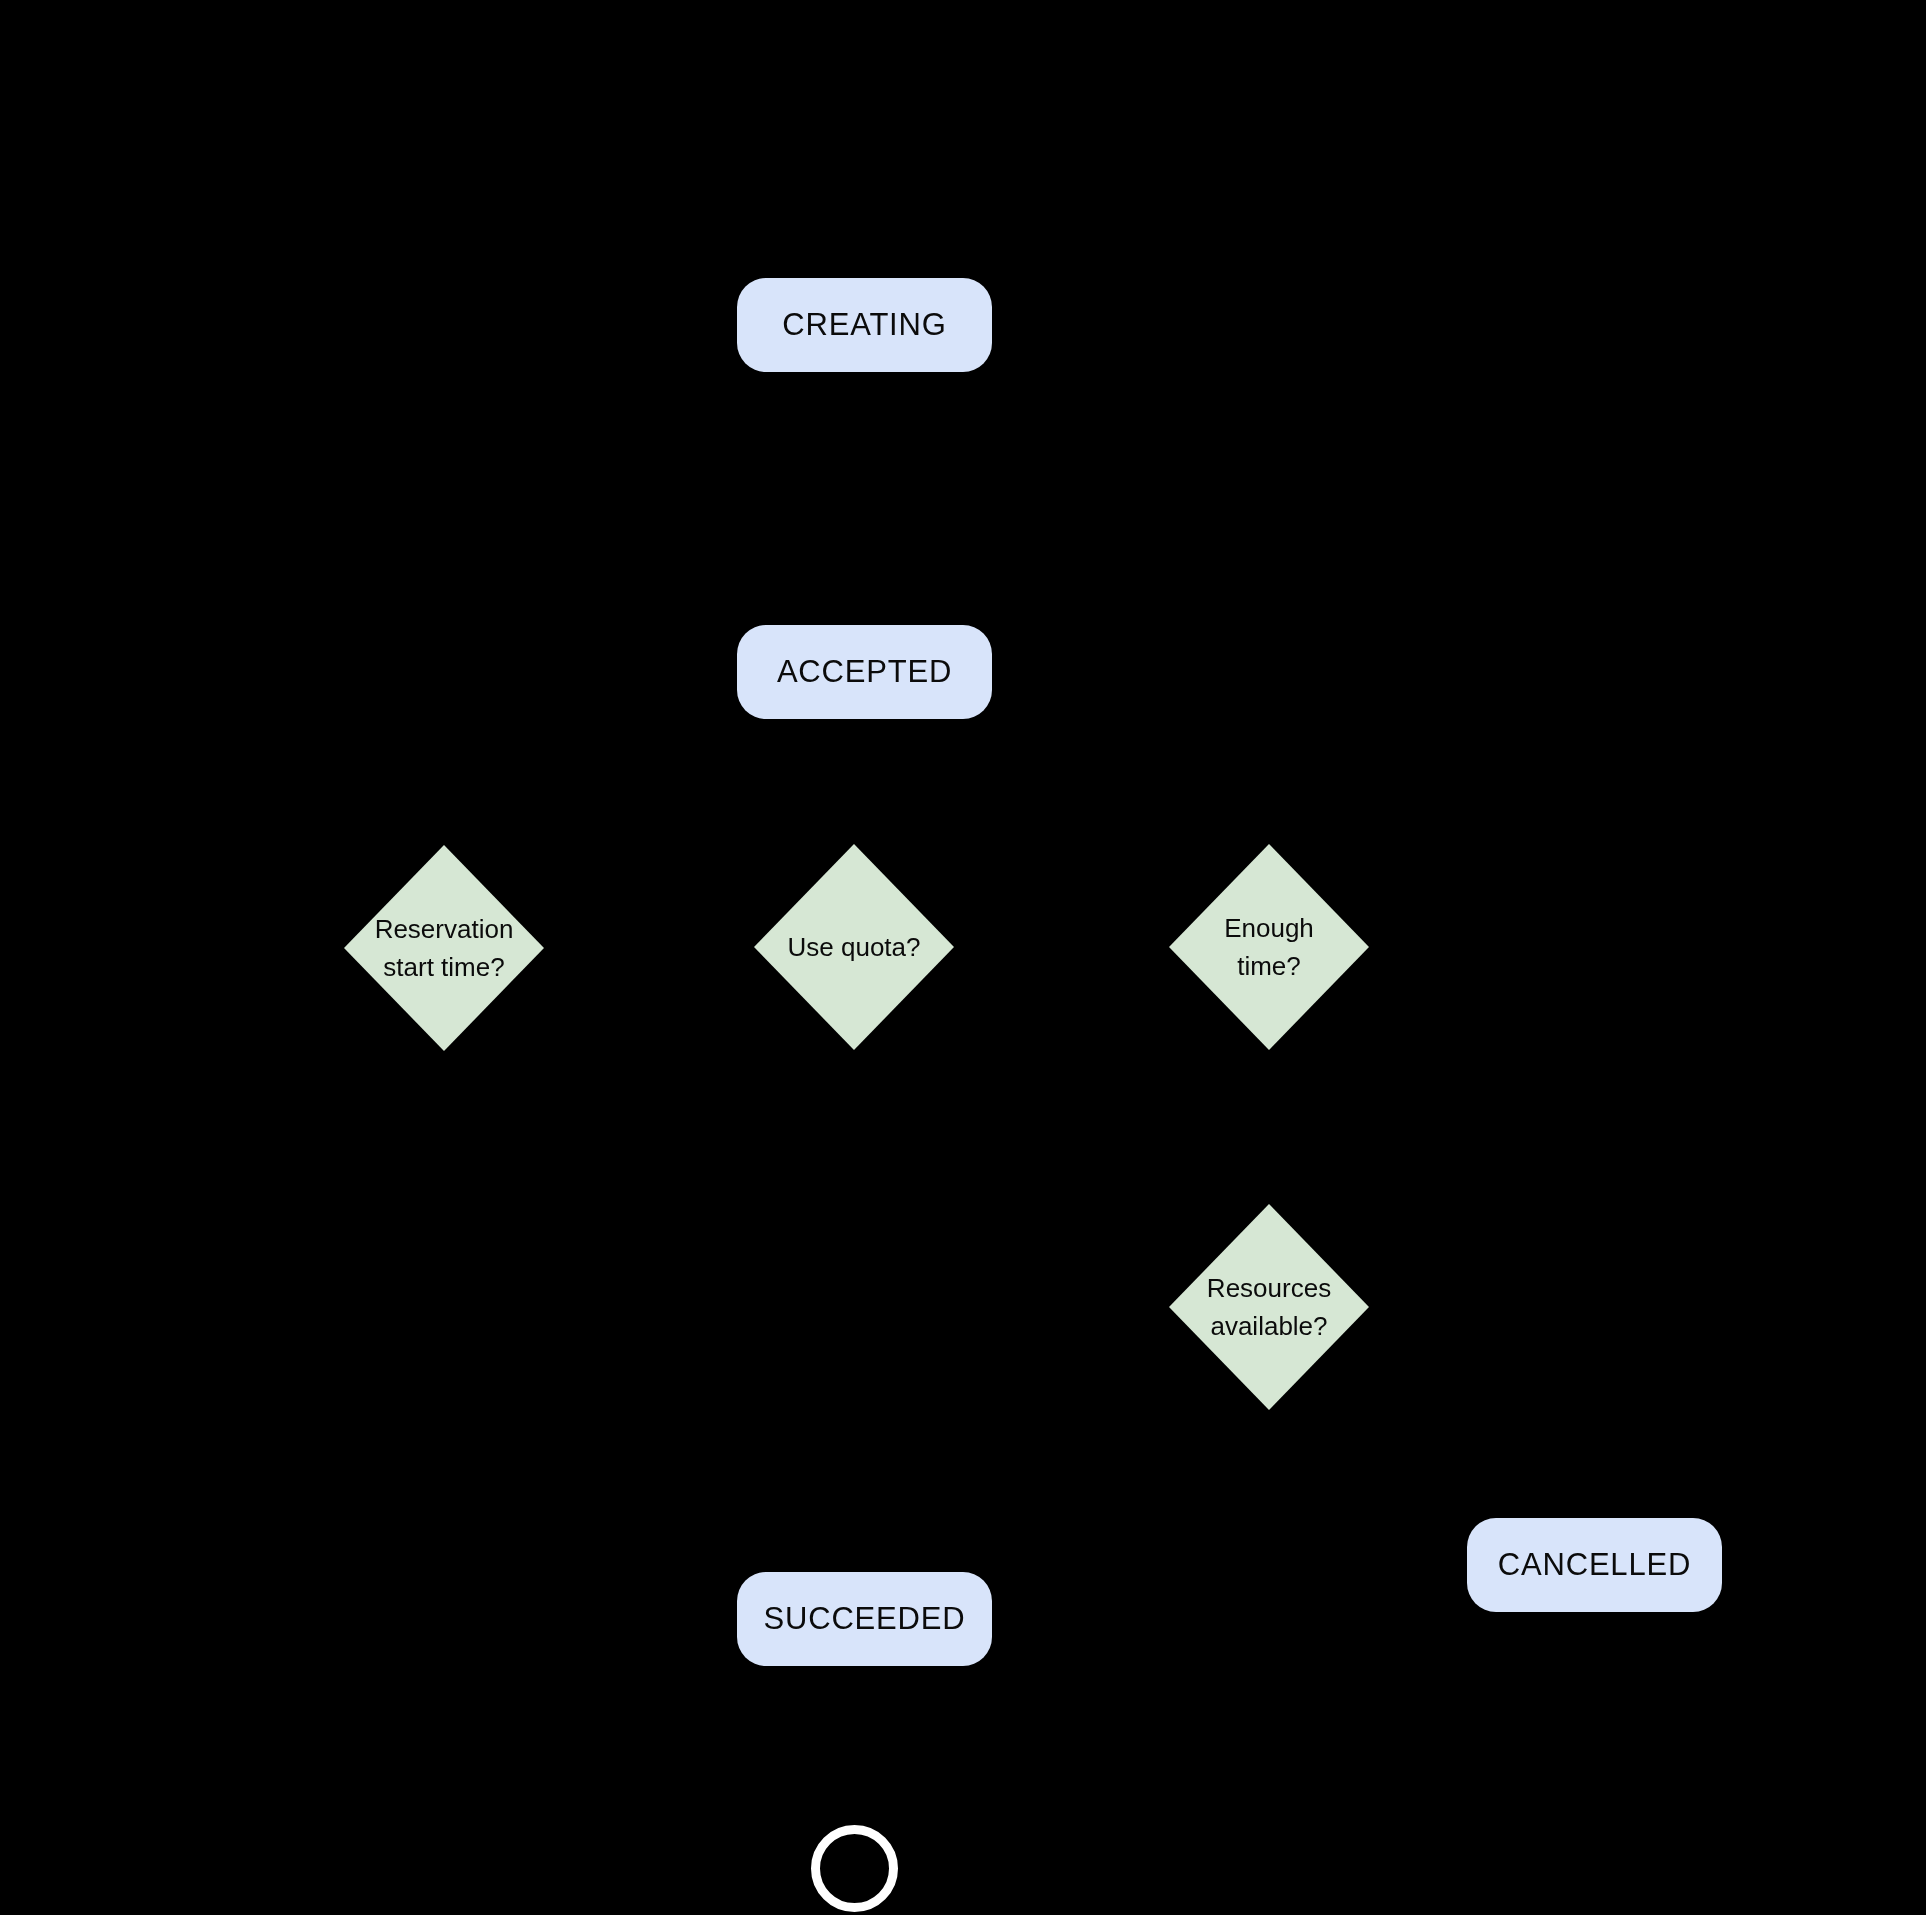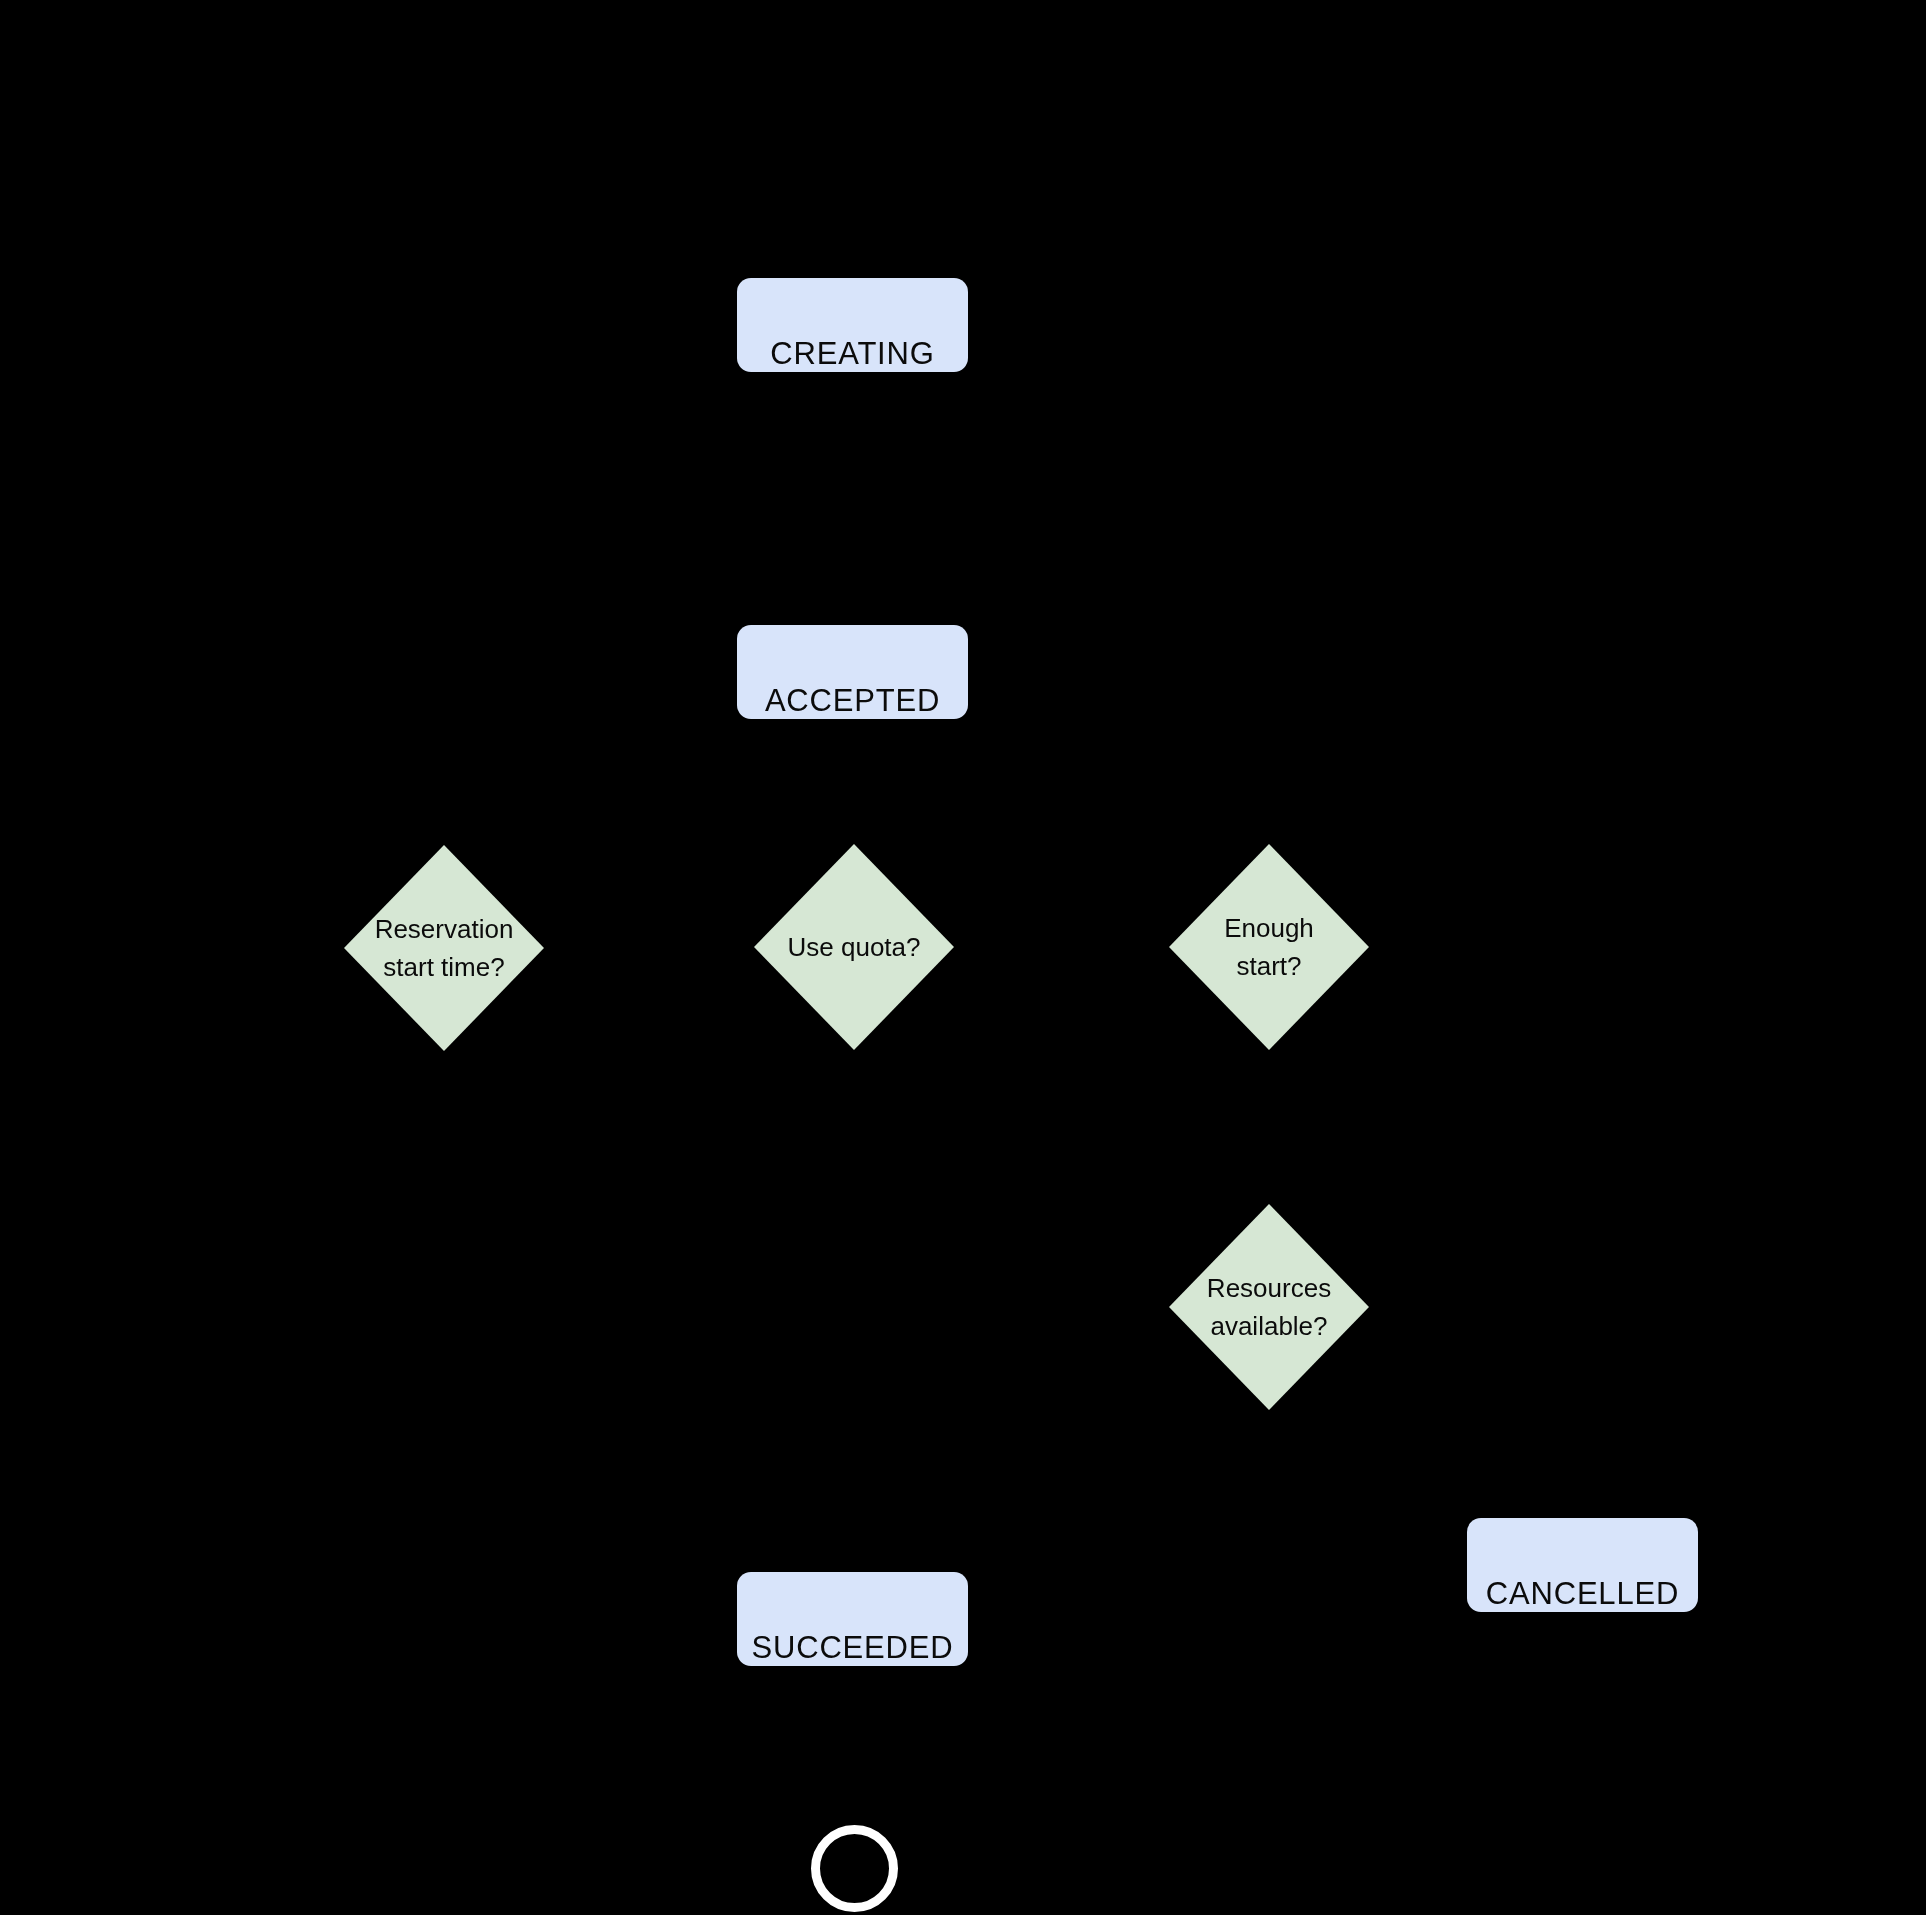--- a/index.html
+++ b/index.html
@@ -13,26 +13,26 @@
     width: 1926px;
     height: 1916px;
     background: var(--bg, #000000);
     font-family: "Liberation Sans", sans-serif;
     color: var(--text, #0b0b0b);
     transform-origin: top left;
   }
   
   .state {
     position: absolute;
-    width: 231px;
+    width: 255px;
     height: 94px;
     background: var(--state-fill, #d8e4fa);
-    border-radius: 14px;
+    border-radius: 29px;
     display: flex;
-    align-items: flex-end;
+    align-items: center;
     justify-content: center;
   }
   .state-label {
     font-size: 31px;
     letter-spacing: 0.8px;
     white-space: nowrap;
   }
   
   .decision {
     position: absolute;
@@ -93,21 +93,21 @@
     <span class="line">start time?</span>
   </div>
 
   <div class="decision" id="node-use-case">
     <span class="line">Use quota?</span>
 
   </div>
 
   <div class="decision" id="node-enough-quota">
     <span class="line">Enough</span>
-    <span class="line">start?</span>
+    <span class="line">time?</span>
   </div>
 
   <div class="decision" id="node-resources-available">
     <span class="line">Resources</span>
     <span class="line">available?</span>
   </div>
 
 
   <div class="state" id="node-succeeded">
     <span class="state-label">SUCCEEDED</span>

